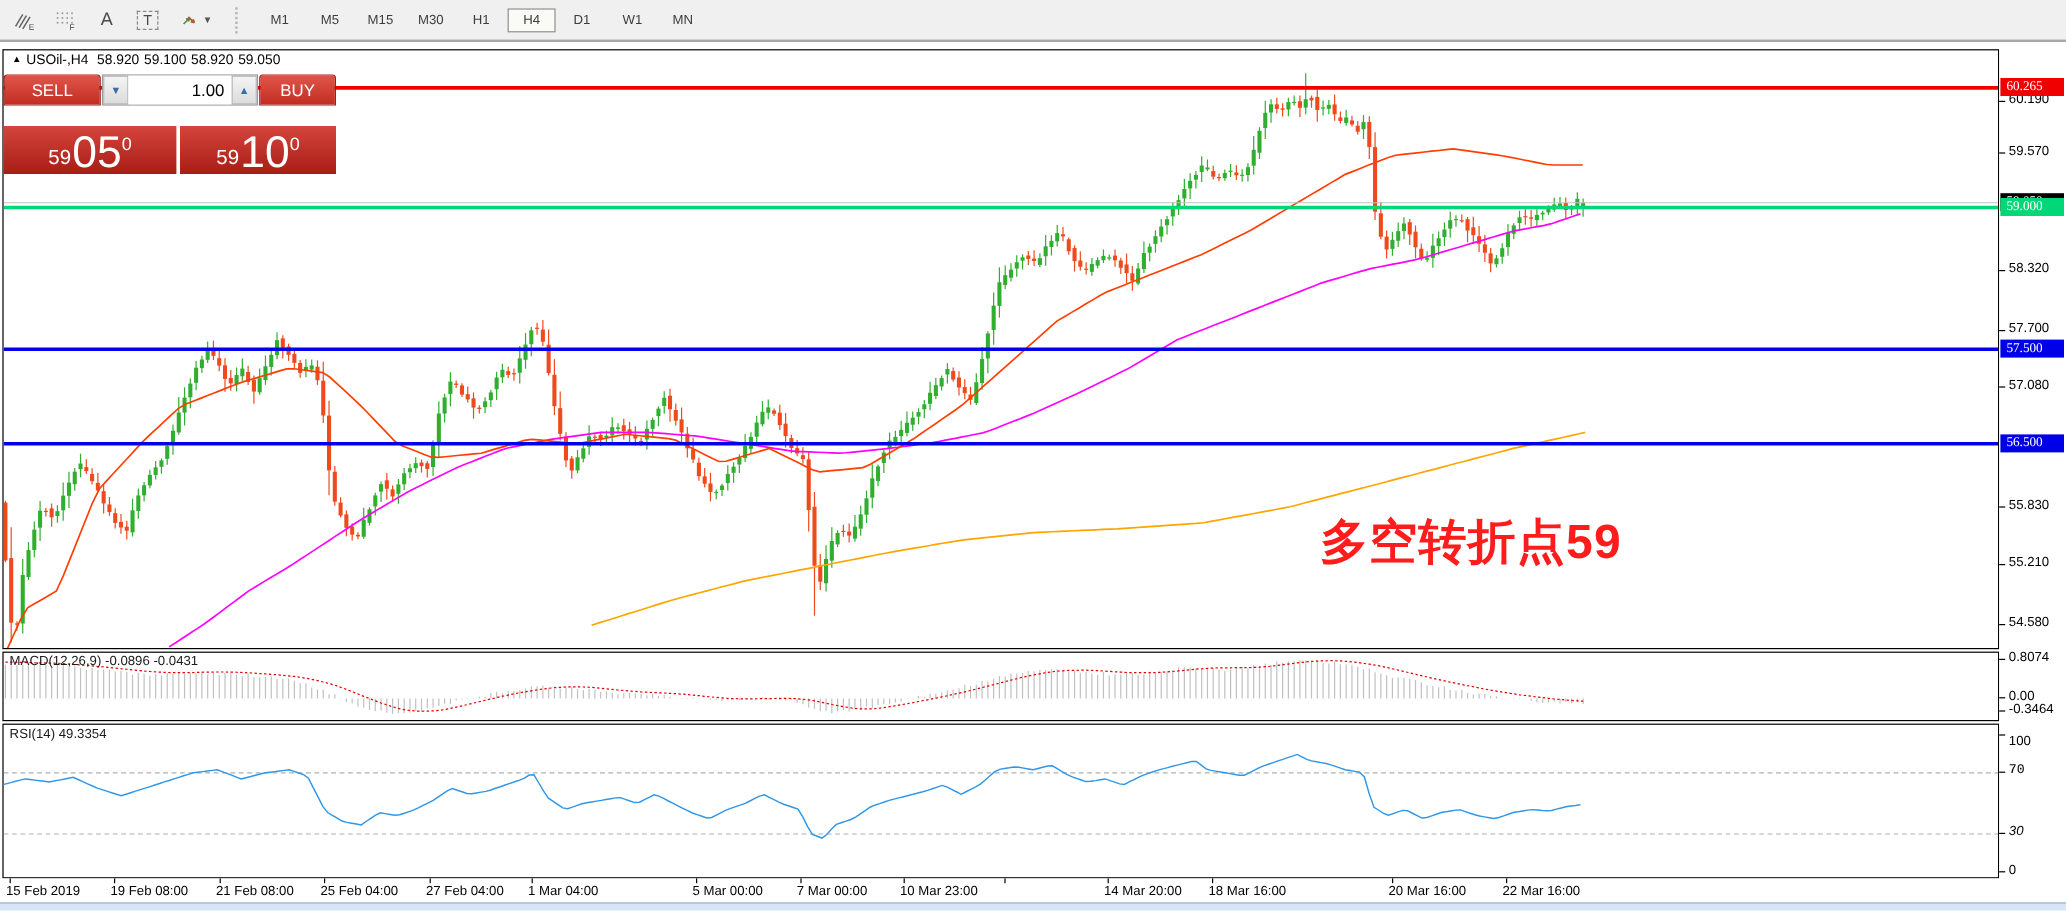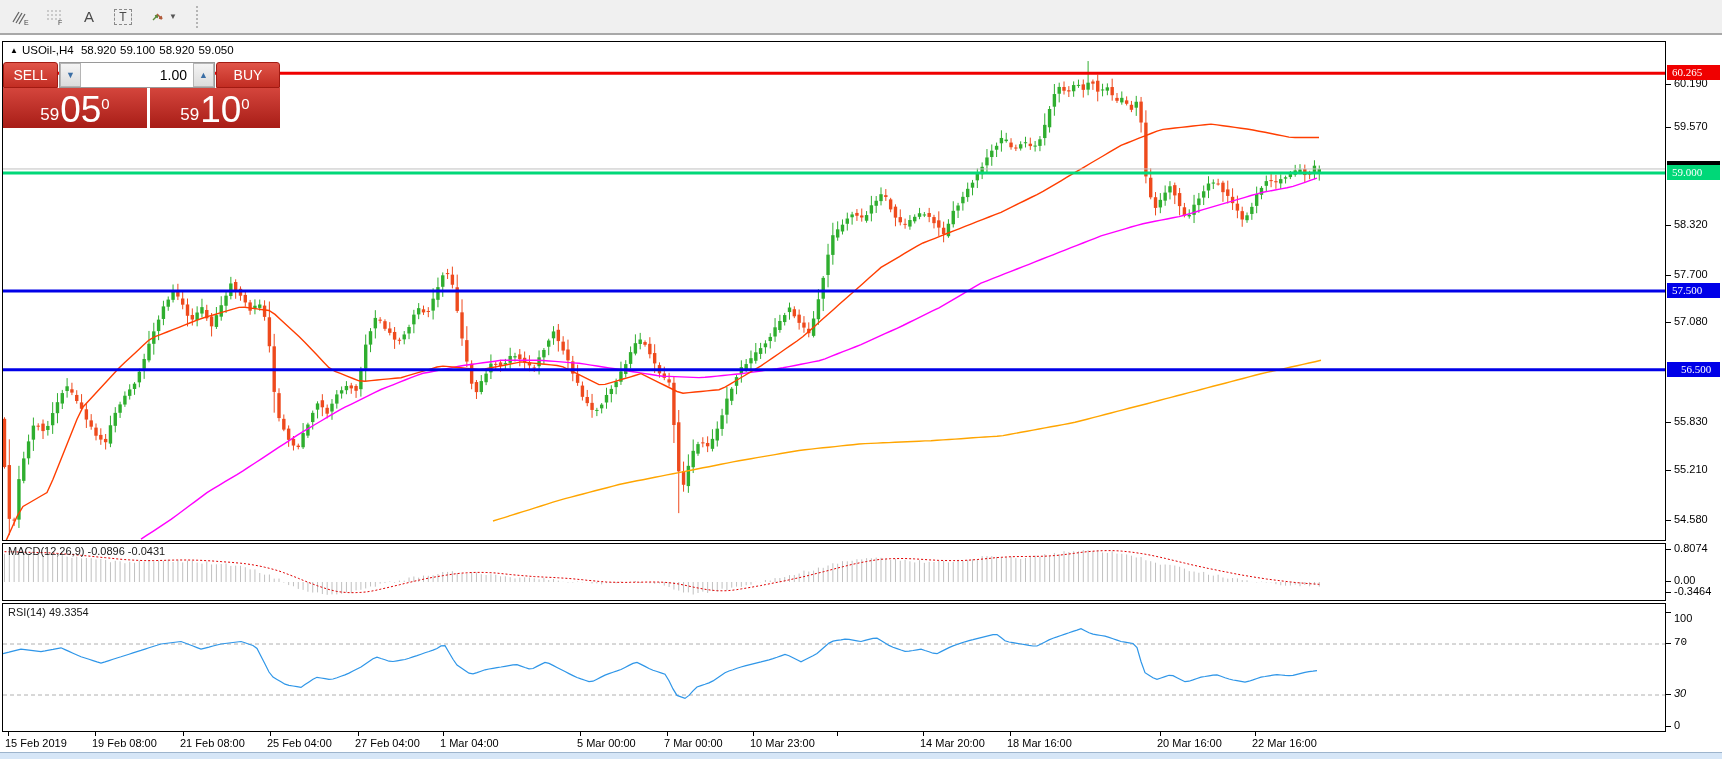--- a/index.html
+++ b/index.html
@@ -38,28 +38,28 @@
   #chart-title span{margin-right:4px;}
   #indicator-label-macd{position:absolute;left:8px;top:545px;font-size:11px;color:#1a1a1a;z-index:5;}
   #indicator-label-rsi{position:absolute;left:8px;top:606px;font-size:11px;color:#1a1a1a;z-index:5;}
   #annotation{position:absolute;left:1100px;top:424px;font-size:40px;font-weight:bold;color:#ff1c1c;
               z-index:6;white-space:nowrap;letter-spacing:1px;}
   
   #trade-panel{position:absolute;left:3px;top:62px;width:277px;z-index:10;font-family:"Liberation Sans",sans-serif;}
   .tp-row1{display:flex;height:26px;}
   .tp-btn{background:linear-gradient(#e05549,#c22d23);border:1px solid #a21a12;color:#fff;
           font-size:14px;display:flex;align-items:center;justify-content:center;cursor:pointer;box-sizing:border-box;}
-  #sell-btn{width:55px;border-radius:3px 3px 0 0;}
+  #sell-btn{width:81px;border-radius:3px 3px 0 0;}
   #buy-btn{width:64px;border-radius:3px 3px 0 0;}
   .vol-box{flex:1;display:flex;border:1px solid #9a9a9a;background:#fff;box-sizing:border-box;margin:0 1px;}
   .spin-btn{width:21px;background:linear-gradient(#f4f4f4,#dcdcdc);border:1px solid #b5b5b5;color:#3a6ea5;
             font-size:9px;display:flex;align-items:center;justify-content:center;cursor:pointer;box-sizing:border-box;}
   .vol-input{flex:1;border:none;outline:none;text-align:right;font-size:14px;padding-right:6px;width:50px;
              font-family:"Liberation Sans",sans-serif;color:#000;}
-  .tp-row2{display:flex;height:40px;margin-top:0;}
+  .tp-row2{display:flex;height:40px;margin-top:17px;}
   .price-box{background:linear-gradient(#d4453c,#a81d17);color:#fff;display:flex;align-items:flex-end;
              justify-content:center;padding-bottom:3px;cursor:pointer;}
   #sell-price{width:144px;margin-right:3px;}
   #buy-price{flex:1;}
   .p-small{font-size:17px;line-height:1;margin-right:1px;margin-bottom:2px;}
   .p-big{font-size:37px;line-height:0.82;font-weight:normal;}
   .p-sup{font-size:15px;line-height:1;position:relative;top:-14px;}
 </style>
 </head>
 <body>
@@ -97,20 +97,31 @@
       <span style="border:1px dashed #8a8a8a;padding:0 4px;font-size:12px;color:#4a4a4a;">T</span>
     </div>
     <div class="tool-icon" style="width:38px;">
       <svg width="18" height="16" viewBox="0 0 18 16">
           <path d="M4 11 L9 6 M9 6 l-3 1 M9 6 l-1 3" stroke="#5a8a3a" stroke-width="1.4" fill="none"></path>
           <path d="M8 5 L13 10 M13 10 l-1 -3 M13 10 l-3 -1" stroke="#b05a3a" stroke-width="1.4" fill="none"></path>
         </svg>
       <span style="font-size:8px;color:#555;margin-left:2px;">▼</span>
     </div>
     <div class="grip"></div>
+    <div id="tf-row" style="display:flex;align-items:center;">
+        <div class="tfbtn">M1</div>
+        <div class="tfbtn">M5</div>
+        <div class="tfbtn">M15</div>
+        <div class="tfbtn">M30</div>
+        <div class="tfbtn">H1</div>
+        <div class="tfbtn active">H4</div>
+        <div class="tfbtn">D1</div>
+        <div class="tfbtn">W1</div>
+        <div class="tfbtn">MN</div>
+      </div>
   </div>
 
   <div class="window" id="main-window">
     <svg id="main-svg" width="1662" height="498" viewBox="2 41 1662 498">
         <g>
           <line x1="3.5" y1="416.24609999999996" x2="3.5" y2="467.6370000000002" stroke="#ee4a1d" stroke-width="1"></line>
           <rect x="1.8" y="417.82130000000024" width="3.4" height="48.24049999999977" fill="#ee4a1d"></rect>
           <line x1="8.315999999999999" y1="438.3085826959785" x2="8.315999999999999" y2="534.1671288005184" stroke="#ee4a1d" stroke-width="1"></line>
           <rect x="6.615999999999999" y="464.0745985702074" width="3.4" height="53.80135235020725" fill="#ee4a1d"></rect>
           <line x1="13.132" y1="516.6845356262012" x2="13.132" y2="524.8839200406059" stroke="#ee4a1d" stroke-width="1"></line>
@@ -691,20 +702,21 @@
           <span class="p-sup">0</span>
       </div>
       <div class="price-box" id="buy-price">
         <span class="p-small">59</span>
           <span class="p-big">10</span>
           <span class="p-sup">0</span>
       </div>
     </div>
   </div>
 
+  <div id="annotation">多空转折点59</div>
 
   <div class="window" id="macd-window">
     <svg id="macd-svg" width="1662" height="56" viewBox="2 543 1662 56">
         <g>
           <line x1="3.5" y1="581" x2="3.5" y2="552.85925" stroke="#c0c0c0" stroke-width="1"></line>
           <line x1="8.315999999999999" y1="581" x2="8.315999999999999" y2="551.5854457636729" stroke="#c0c0c0" stroke-width="1"></line>
           <line x1="13.132" y1="581" x2="13.132" y2="553.2936515384184" stroke="#c0c0c0" stroke-width="1"></line>
           <line x1="17.948" y1="581" x2="17.948" y2="552.6497942707533" stroke="#c0c0c0" stroke-width="1"></line>
           <line x1="22.764" y1="581" x2="22.764" y2="552.6356348120723" stroke="#c0c0c0" stroke-width="1"></line>
           <line x1="27.58" y1="581" x2="27.58" y2="553.4606849511254" stroke="#c0c0c0" stroke-width="1"></line>
@@ -1023,21 +1035,21 @@
       <div class="axis-tick" style="top: 607px;"></div>
       <div class="axis-label" style="top: 600px; font-family: Liberation Mono, monospace;">70</div>
       <div class="axis-tick" style="top: 658px;"></div>
       <div class="axis-label" style="top: 651px; font-style: italic;">30</div>
       <div class="axis-tick" style="top: 690px;"></div>
       <div class="axis-label" style="top: 683px;">0</div>
       <div class="axis-badge" style="top: 125px; background: rgb(0, 0, 0);">59.050</div>
       <div class="axis-badge" style="top: 29px; background: rgb(240, 0, 0);">60.265</div>
       <div class="axis-badge" style="top: 129px; background: rgb(0, 216, 120);">59.000</div>
       <div class="axis-badge" style="top: 247px; background: rgb(0, 0, 232);">57.500</div>
-      <div class="axis-badge" style="top: 326px; background: rgb(0, 0, 232); text-align: center;">56.500</div>
+      <div class="axis-badge" style="top: 326px; background: rgb(0, 0, 232);">56.500</div>
     </div>
   <div id="date-axis">
       <div class="date-tick" style="left: 6px;"></div>
       <div class="date-label" style="left: 3px;">15 Feb 2019</div>
       <div class="date-tick" style="left: 93px;"></div>
       <div class="date-label" style="left: 90px;">19 Feb 08:00</div>
       <div class="date-tick" style="left: 181px;"></div>
       <div class="date-label" style="left: 178px;">21 Feb 08:00</div>
       <div class="date-tick" style="left: 268px;"></div>
       <div class="date-label" style="left: 265px;">25 Feb 04:00</div>

